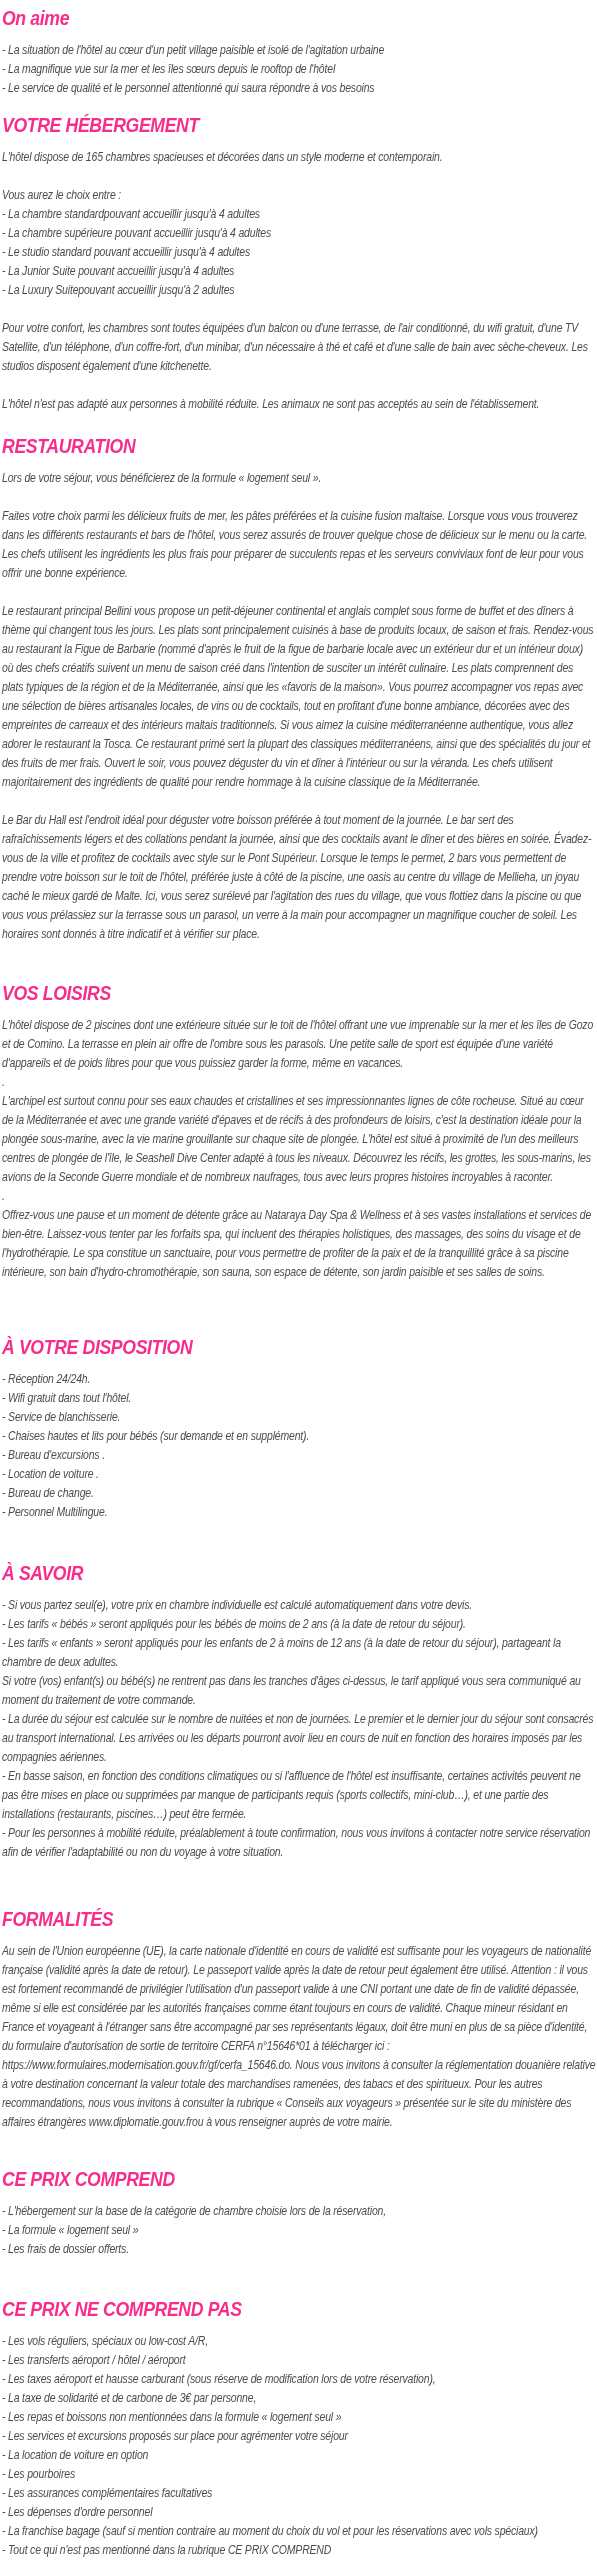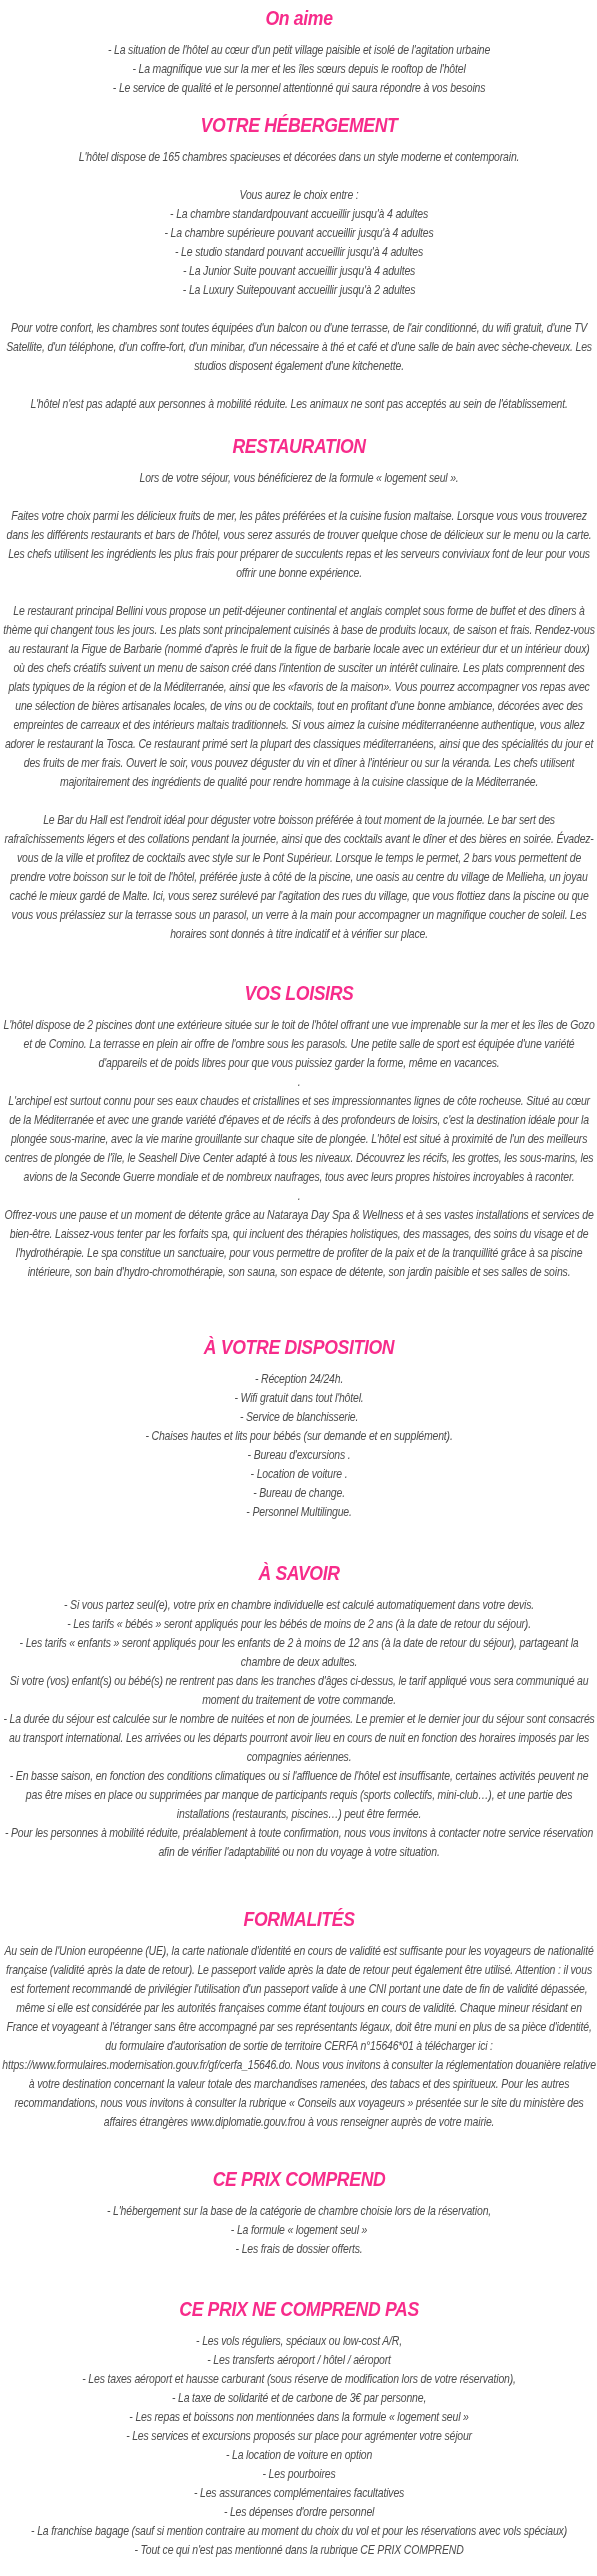--- a/index.html
+++ b/index.html
@@ -1,17 +1,17 @@
 <!DOCTYPE html>
 <html style="font-size:12.6px"><head>
 <meta charset="utf-8">
 <style>
   html,body{margin:0;padding:0;background:#ffffff;}
   #page{position:relative;width:597px;height:2576px;background:#ffffff;overflow:hidden;
-        font-family:"Liberation Sans","DejaVu Sans",sans-serif;font-style:italic;text-align:center;}
+        font-family:"Liberation Sans","DejaVu Sans",sans-serif;font-style:italic;}
   #content{position:relative;width:694px;height:2576px;transform:scaleX(0.86);transform-origin:0 0;left:1.6px;}
   .section{position:absolute;left:0;right:3.2px;}
   h2.sec{margin:0 0 11px 0;font-size:20.5px;line-height:25px;font-weight:bold;font-style:italic;
          color:#f72c8b;letter-spacing:-0.4px;}
   p.body, p.line{margin:0;color:#4d4d4d;font-size:12.2px;line-height:19px;letter-spacing:-0.2px;}
   p.gap-after{margin-bottom:19px;}
   .sec-on-aime{top:4.7px;}
   .sec-hebergement{top:112px;}
   .sec-restauration{top:433px;}
   .sec-loisirs{top:980px;}

